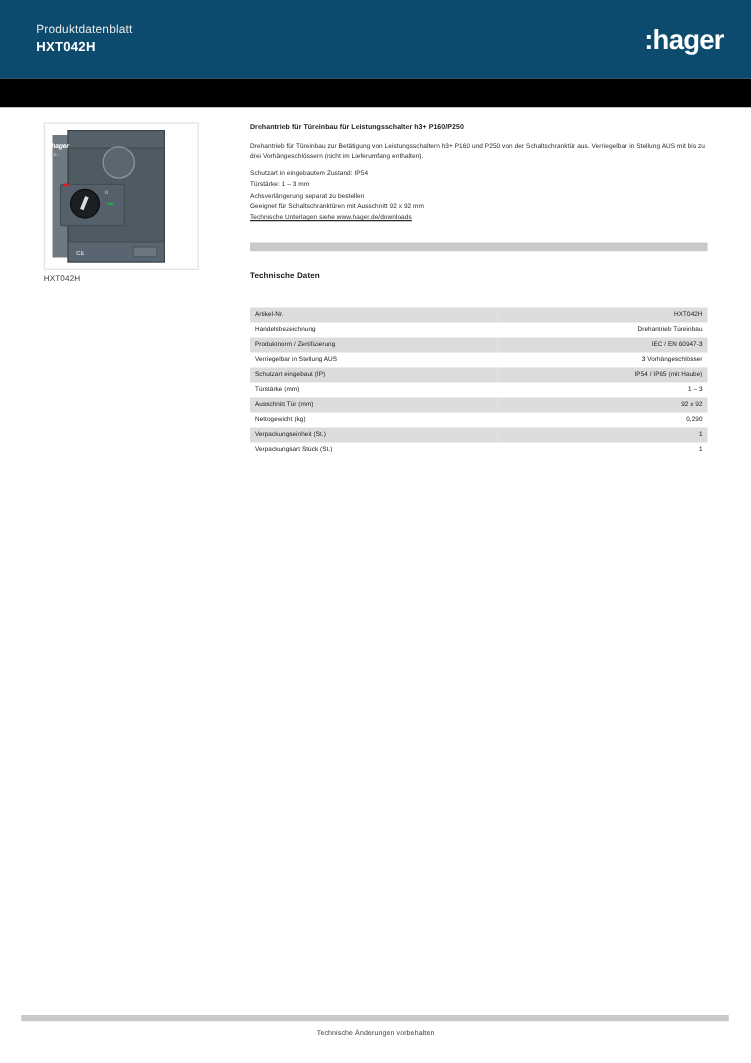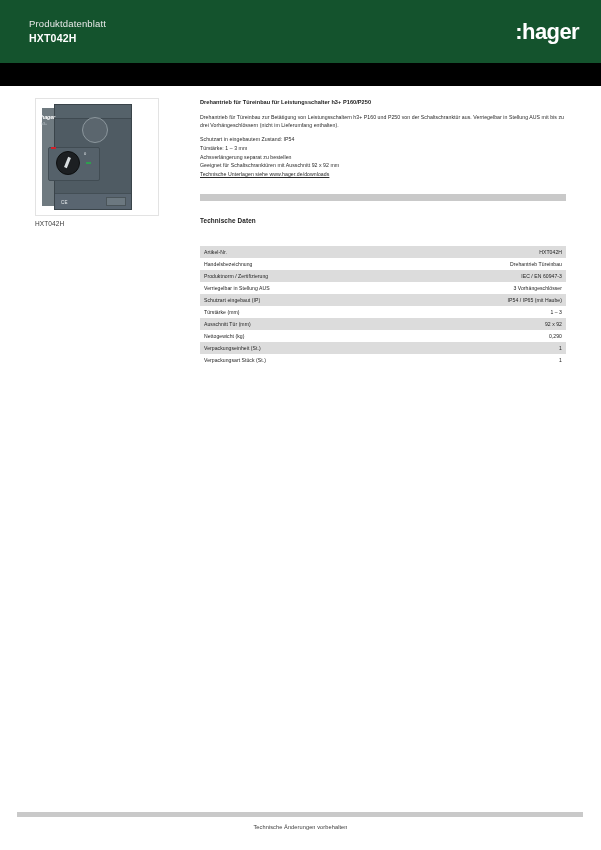--- a/index.html
+++ b/index.html
@@ -18,21 +18,21 @@
     height: 850px;
     background: #ffffff;
   }
 
   
   .header {
     position: absolute;
     top: 0; left: 0;
     width: 601px;
     height: 63px;
-    background: #14532d;
+    background: #0c4a6e;
     display: flex;
     align-items: center;
     justify-content: space-between;
     padding: 0 22px 0 29px;
   }
   .header-left {
     display: flex;
     flex-direction: column;
     justify-content: center;
     line-height: 1.25;

